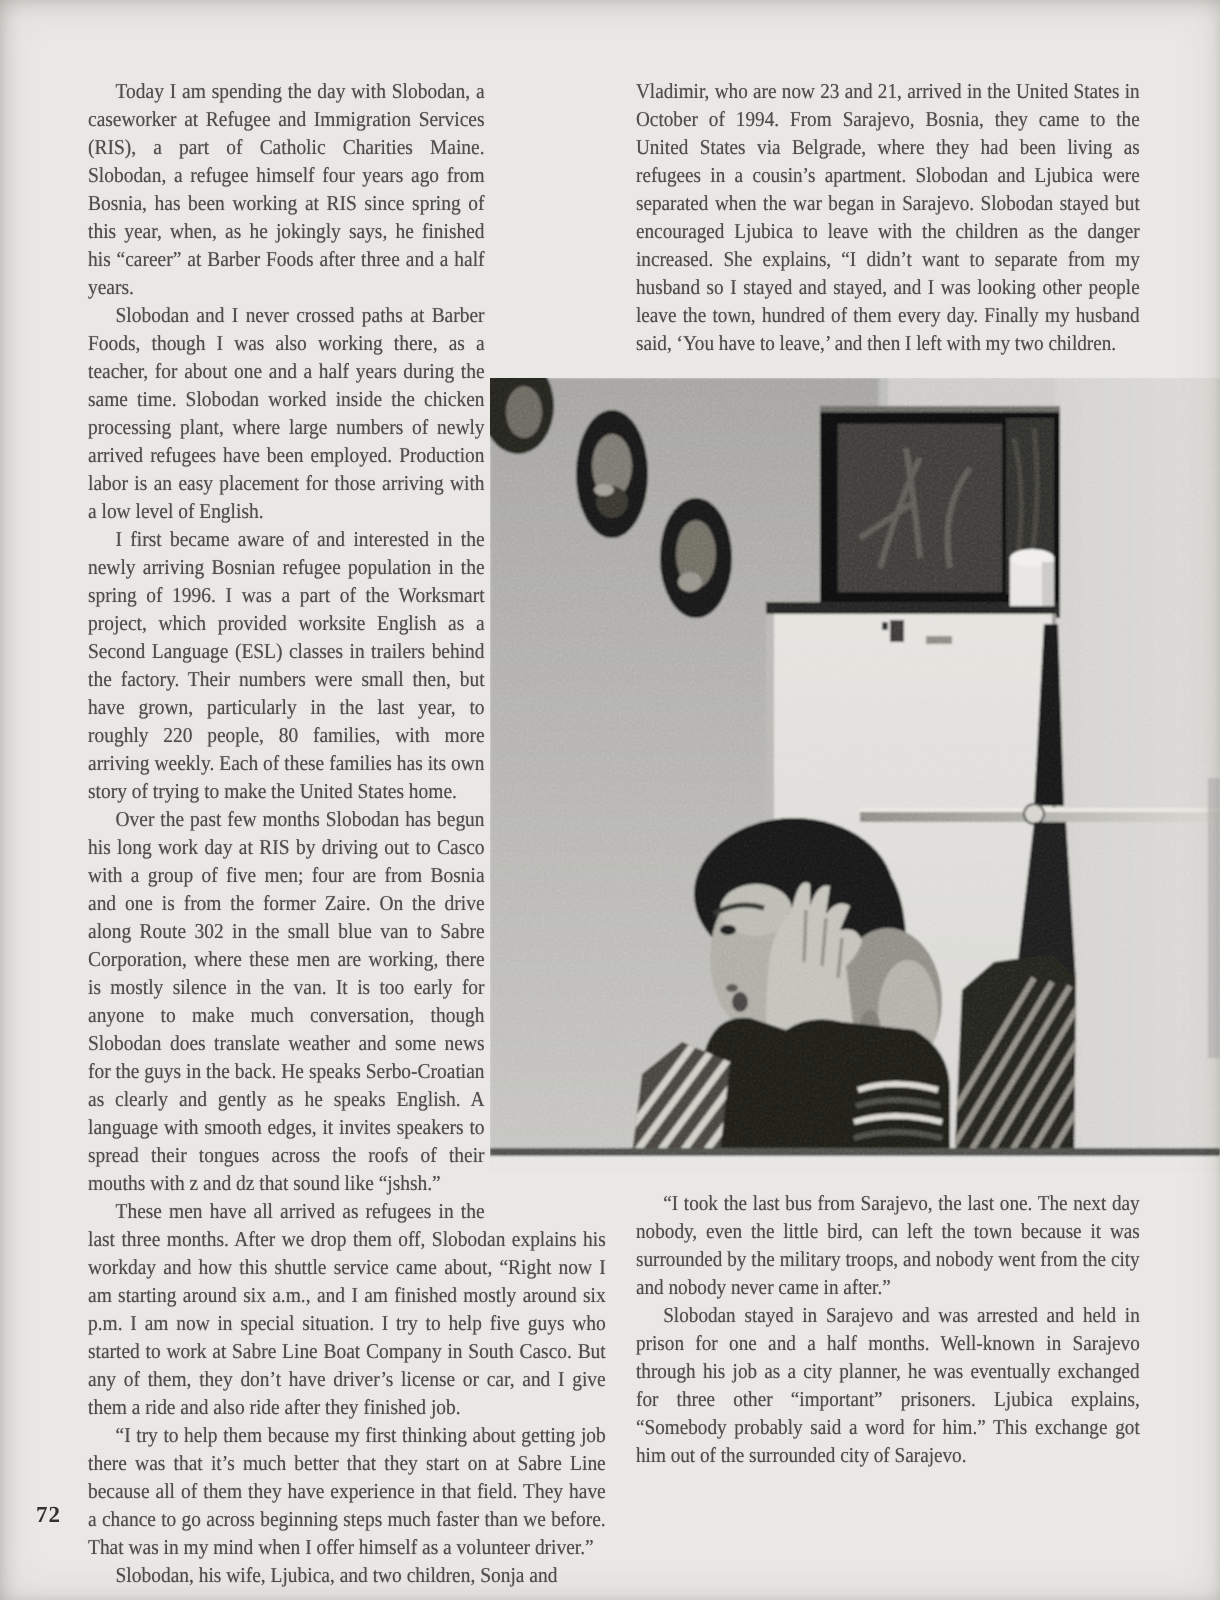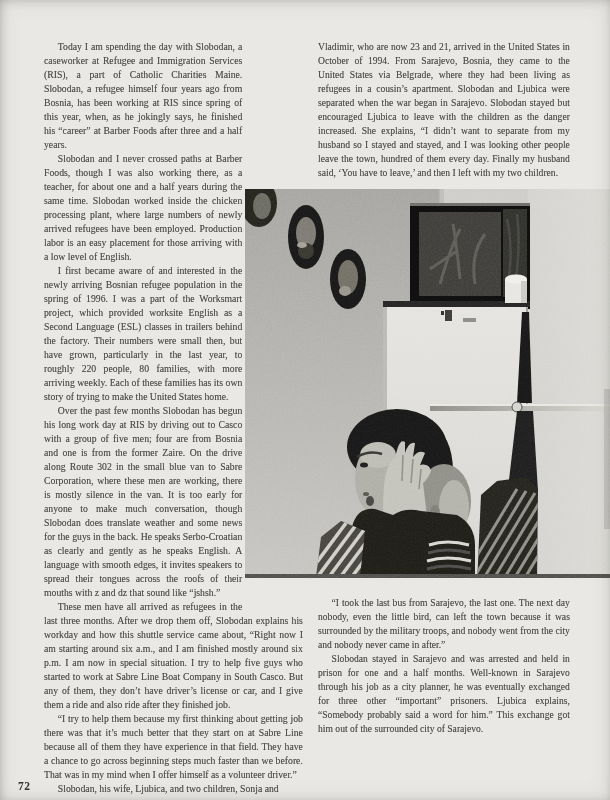--- a/index.html
+++ b/index.html
@@ -33,21 +33,21 @@
   .photo-spacer { float:right; width:66px; height:434px; margin-top:140px; }
 
   .photo {
     position:absolute; left:245px; top:189px;
     width:365px; height:396px; margin:0;
     z-index:5; overflow:hidden;
   }
   .photo svg { display:block; }
 
   .folio {
-    position:absolute; left:18px; top:780px;
+    position:absolute; left:18px; top:752px;
     font-family:"Liberation Serif", serif;
     font-weight:bold; font-size:11.5px;
     letter-spacing:0.5px; color:#33322e;
     z-index:6;
   }
 
   .vignette {
     position:absolute; inset:0; z-index:20; pointer-events:none;
     box-shadow:
       inset 0 0 22px rgba(60,58,52,0.10),

